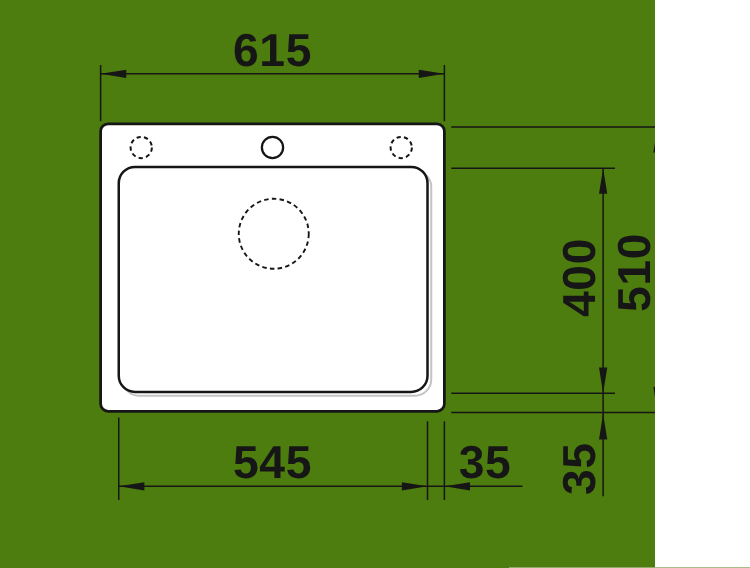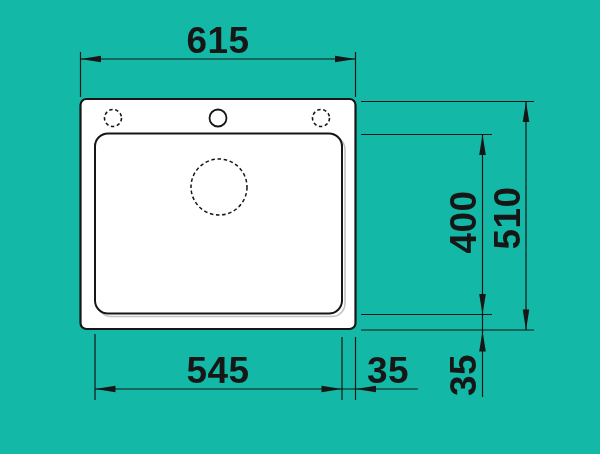--- a/index.html
+++ b/index.html
@@ -1,20 +1,20 @@
 <!DOCTYPE html>
 <html><head>
 <meta charset="utf-8">
 <style>
   html, body { margin: 0; padding: 0; }
   .canvas {
     position: relative;
-    width: 600px;
+    width: 524px;
     height: 454px;
-    background: #14b8a6;
+    background: #4d7c0f;
     overflow: hidden;
     font-family: "Liberation Sans", sans-serif;
   }
   svg { display: block; }
   .dim-text {
     font-family: "Liberation Sans", sans-serif;
     font-weight: 700;
     font-size: 37px;
     fill: #161616;
     letter-spacing: 0.5px;

